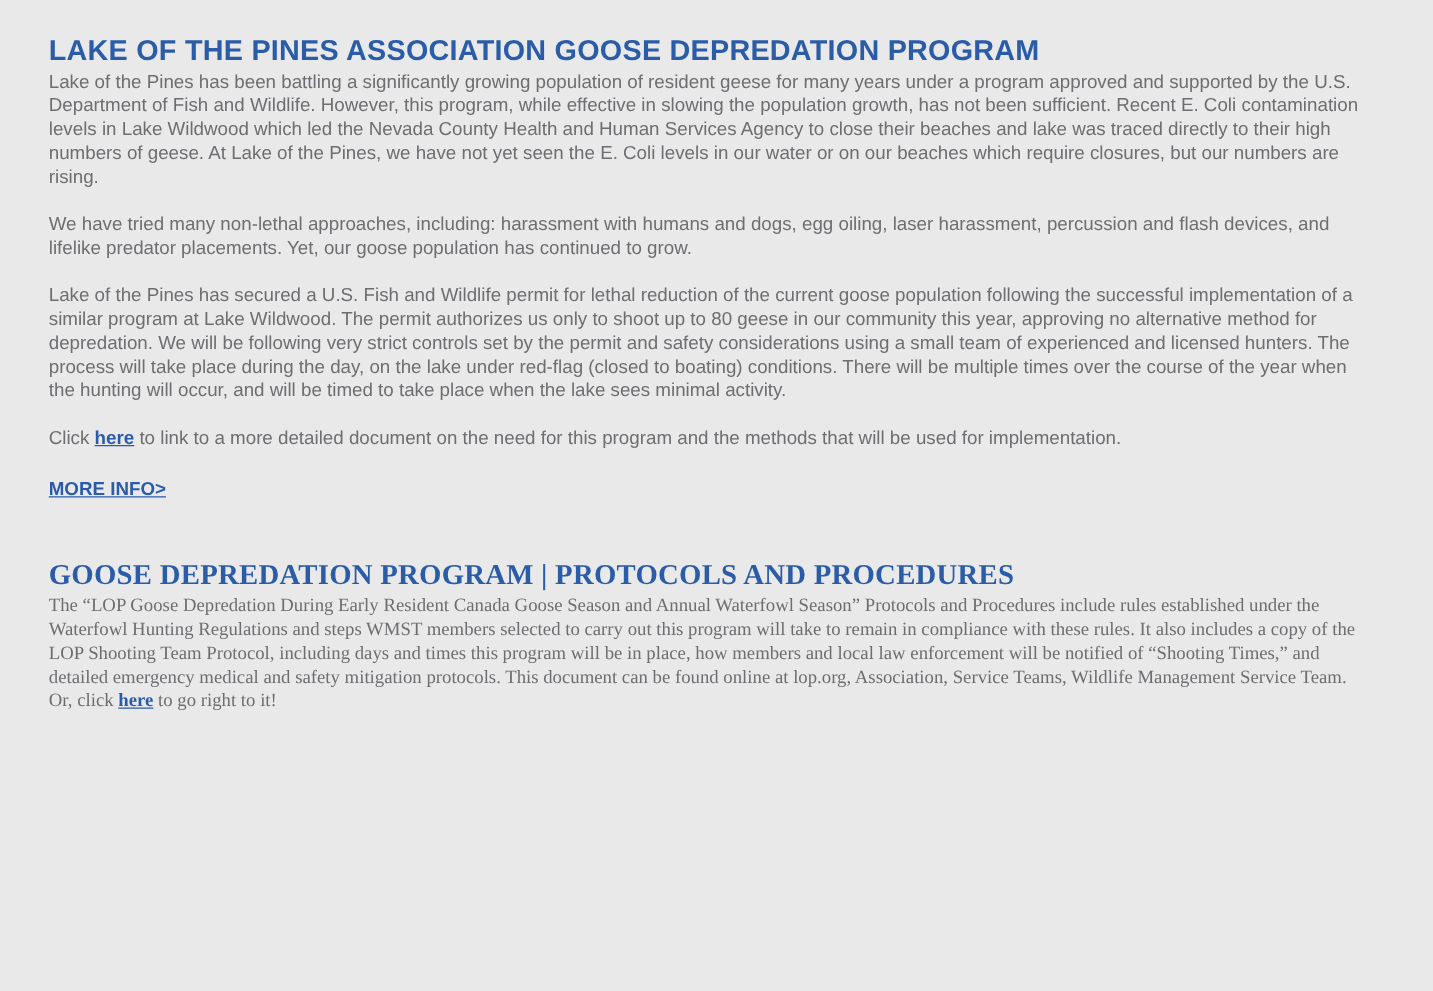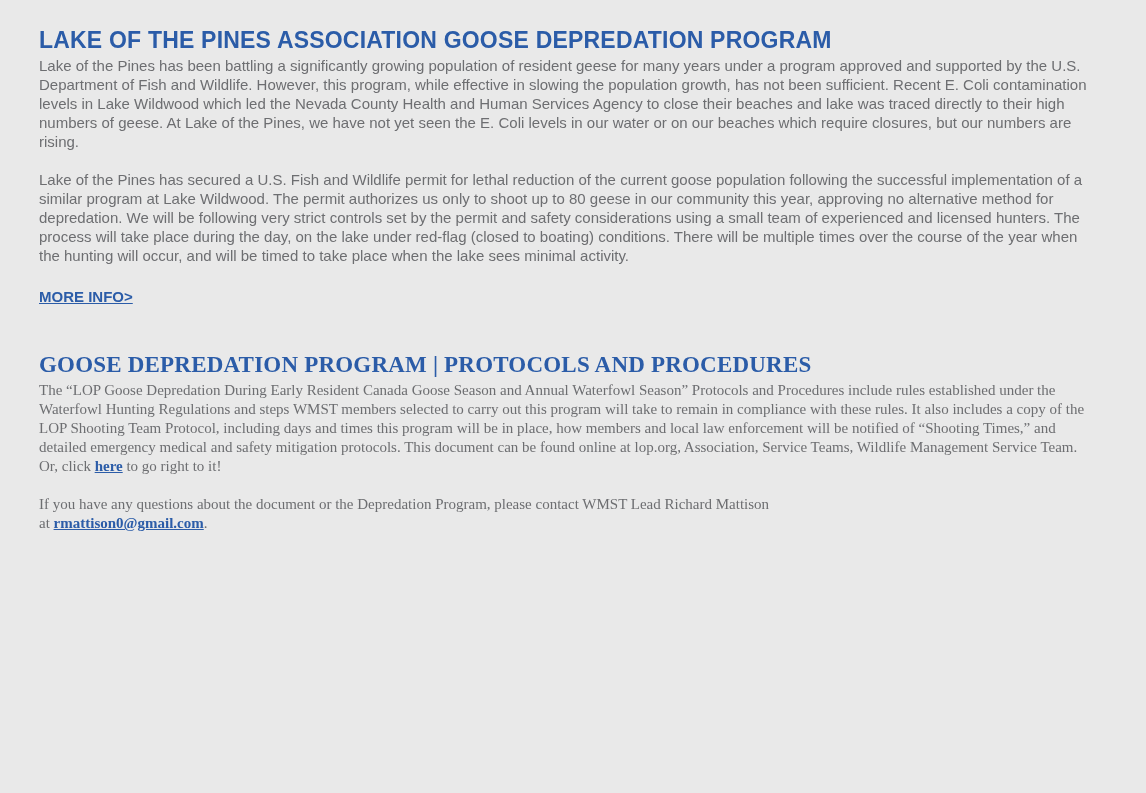--- a/index.html
+++ b/index.html
@@ -54,29 +54,30 @@
 </style>
 </head>
 <body>
 
 <div class="page">
 
   <section class="section-1">
     <h1>LAKE OF THE PINES ASSOCIATION GOOSE DEPREDATION PROGRAM</h1>
 
     <p>Lake of the Pines has been battling a significantly growing population of resident geese for many years under a program approved and supported by the U.S.  Department of Fish and Wildlife. However, this program, while effective in slowing the population growth, has not been sufficient. Recent E. Coli contamination levels in Lake Wildwood which led the Nevada County Health and Human Services Agency to close their beaches and lake was traced directly to their high numbers of geese. At Lake of the Pines, we have not yet seen the E. Coli levels in our water or on our beaches which require closures, but our numbers are rising.</p>
+    <p>We have tried many non-lethal approaches, including: harassment with humans and dogs, egg oiling, laser harassment, percussion and flash devices, and lifelike predator placements. Yet, our goose population has continued to grow.</p>
     <p>Lake of the Pines has secured a U.S. Fish and Wildlife permit for lethal reduction of the current goose population following the successful implementation of a similar program at Lake Wildwood. The permit authorizes us only to shoot up to 80 geese in our community this year, approving no alternative method for depredation. We will be following very strict controls set by the permit and safety considerations using a small team of experienced and licensed hunters. The process will take place during the day, on the lake under red-flag (closed to boating) conditions. There will be multiple times over the course of the year when the hunting will occur, and will be timed to take place when the lake sees minimal activity.</p>
 
+    <p><span>Click </span><a class="link" href="#">here</a><span> to link to a more detailed document on the need for this program and the methods that will be used for implementation.</span></p>
 
     <p class="more-info"><a class="link" href="#">MORE INFO&gt;</a></p>
   </section>
 
   <section class="section-2">
     <h2>GOOSE DEPREDATION PROGRAM | PROTOCOLS AND PROCEDURES</h2>
 
 
     <p><span>The “LOP Goose Depredation During Early Resident Canada Goose Season and Annual Waterfowl Season” Protocols and Procedures include rules established under the Waterfowl Hunting Regulations and steps WMST members selected to carry out this program will take to remain in compliance with these rules. It also includes a copy of the LOP Shooting Team Protocol, including days and times this program will be in place, how members and local law enforcement will be notified of “Shooting Times,” and detailed emergency medical and safety mitigation protocols. This document can be found online at lop.org, Association, Service Teams, Wildlife Management Service Team. Or, click </span><a class="link" href="#">here</a><span> to go right to it!</span></p>
 
 
-    <p><span>If you have any questions about the document or the Depredation Program, please contact WMST Lead Richard Mattison</span><br><span>at </span><a class="link" href="#">rmattison0@gmail.com</a><span>.</span></p>
   </section>
 
 </div>
 
 </body></html>

